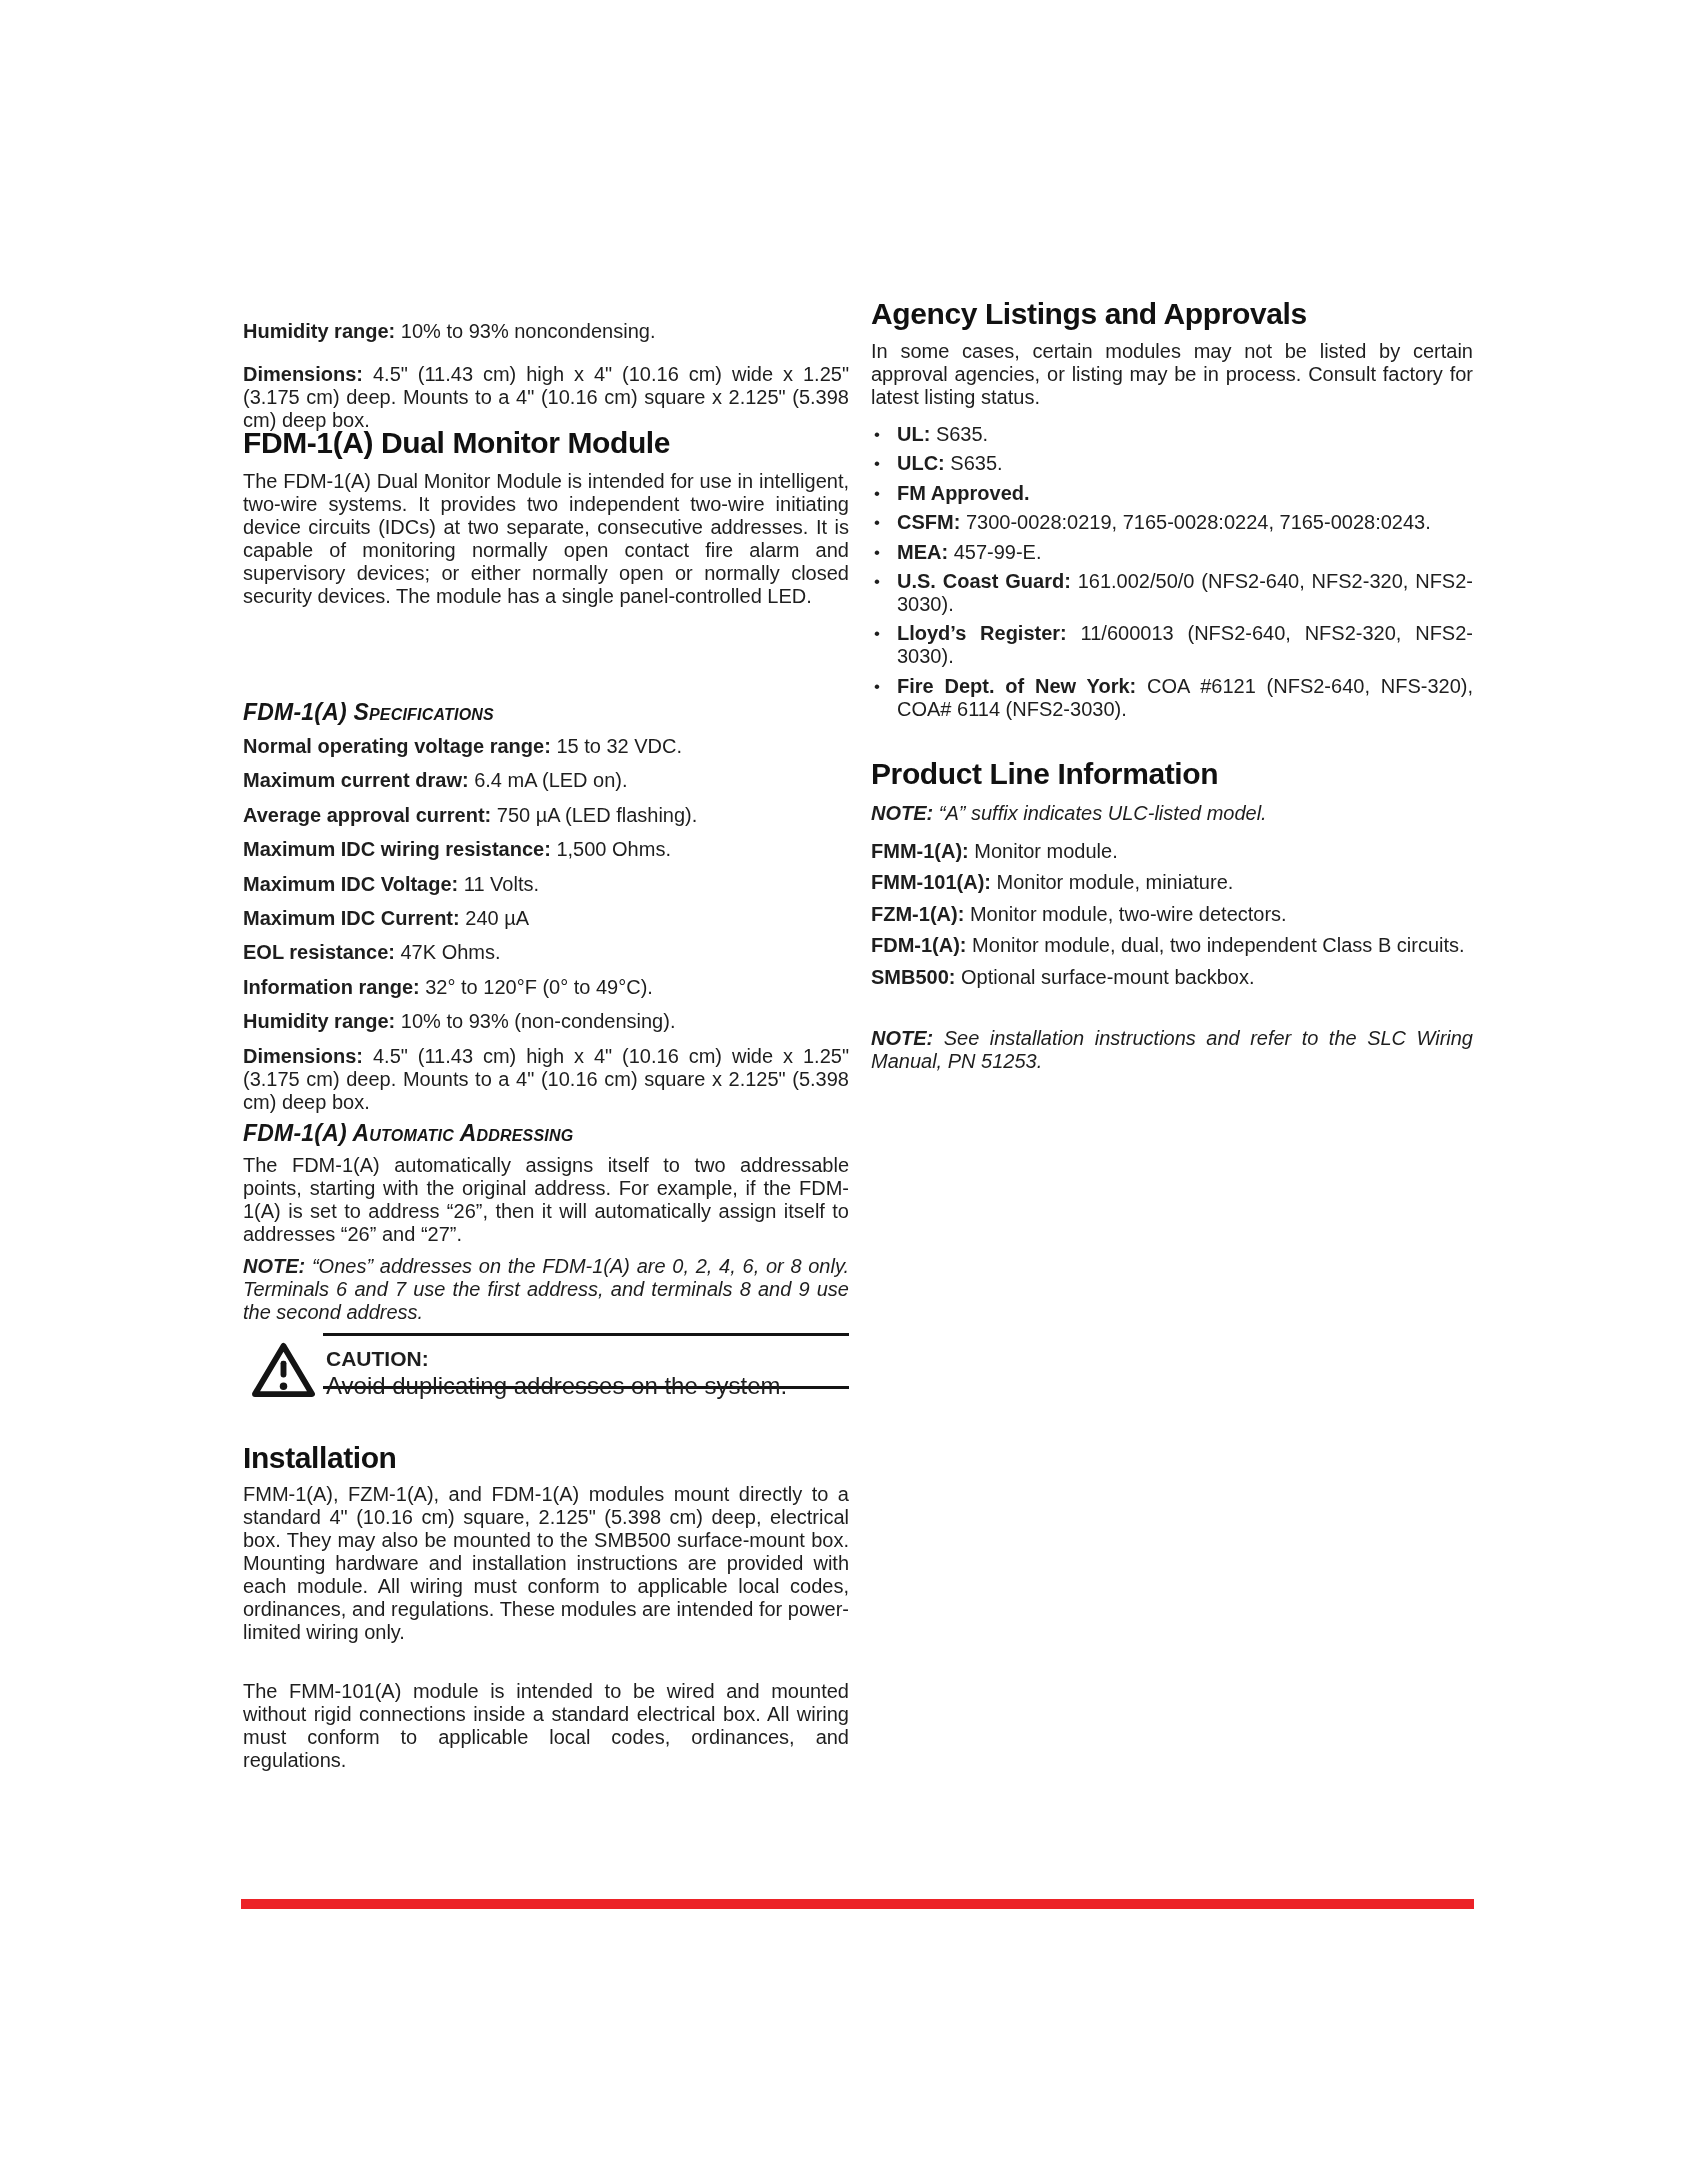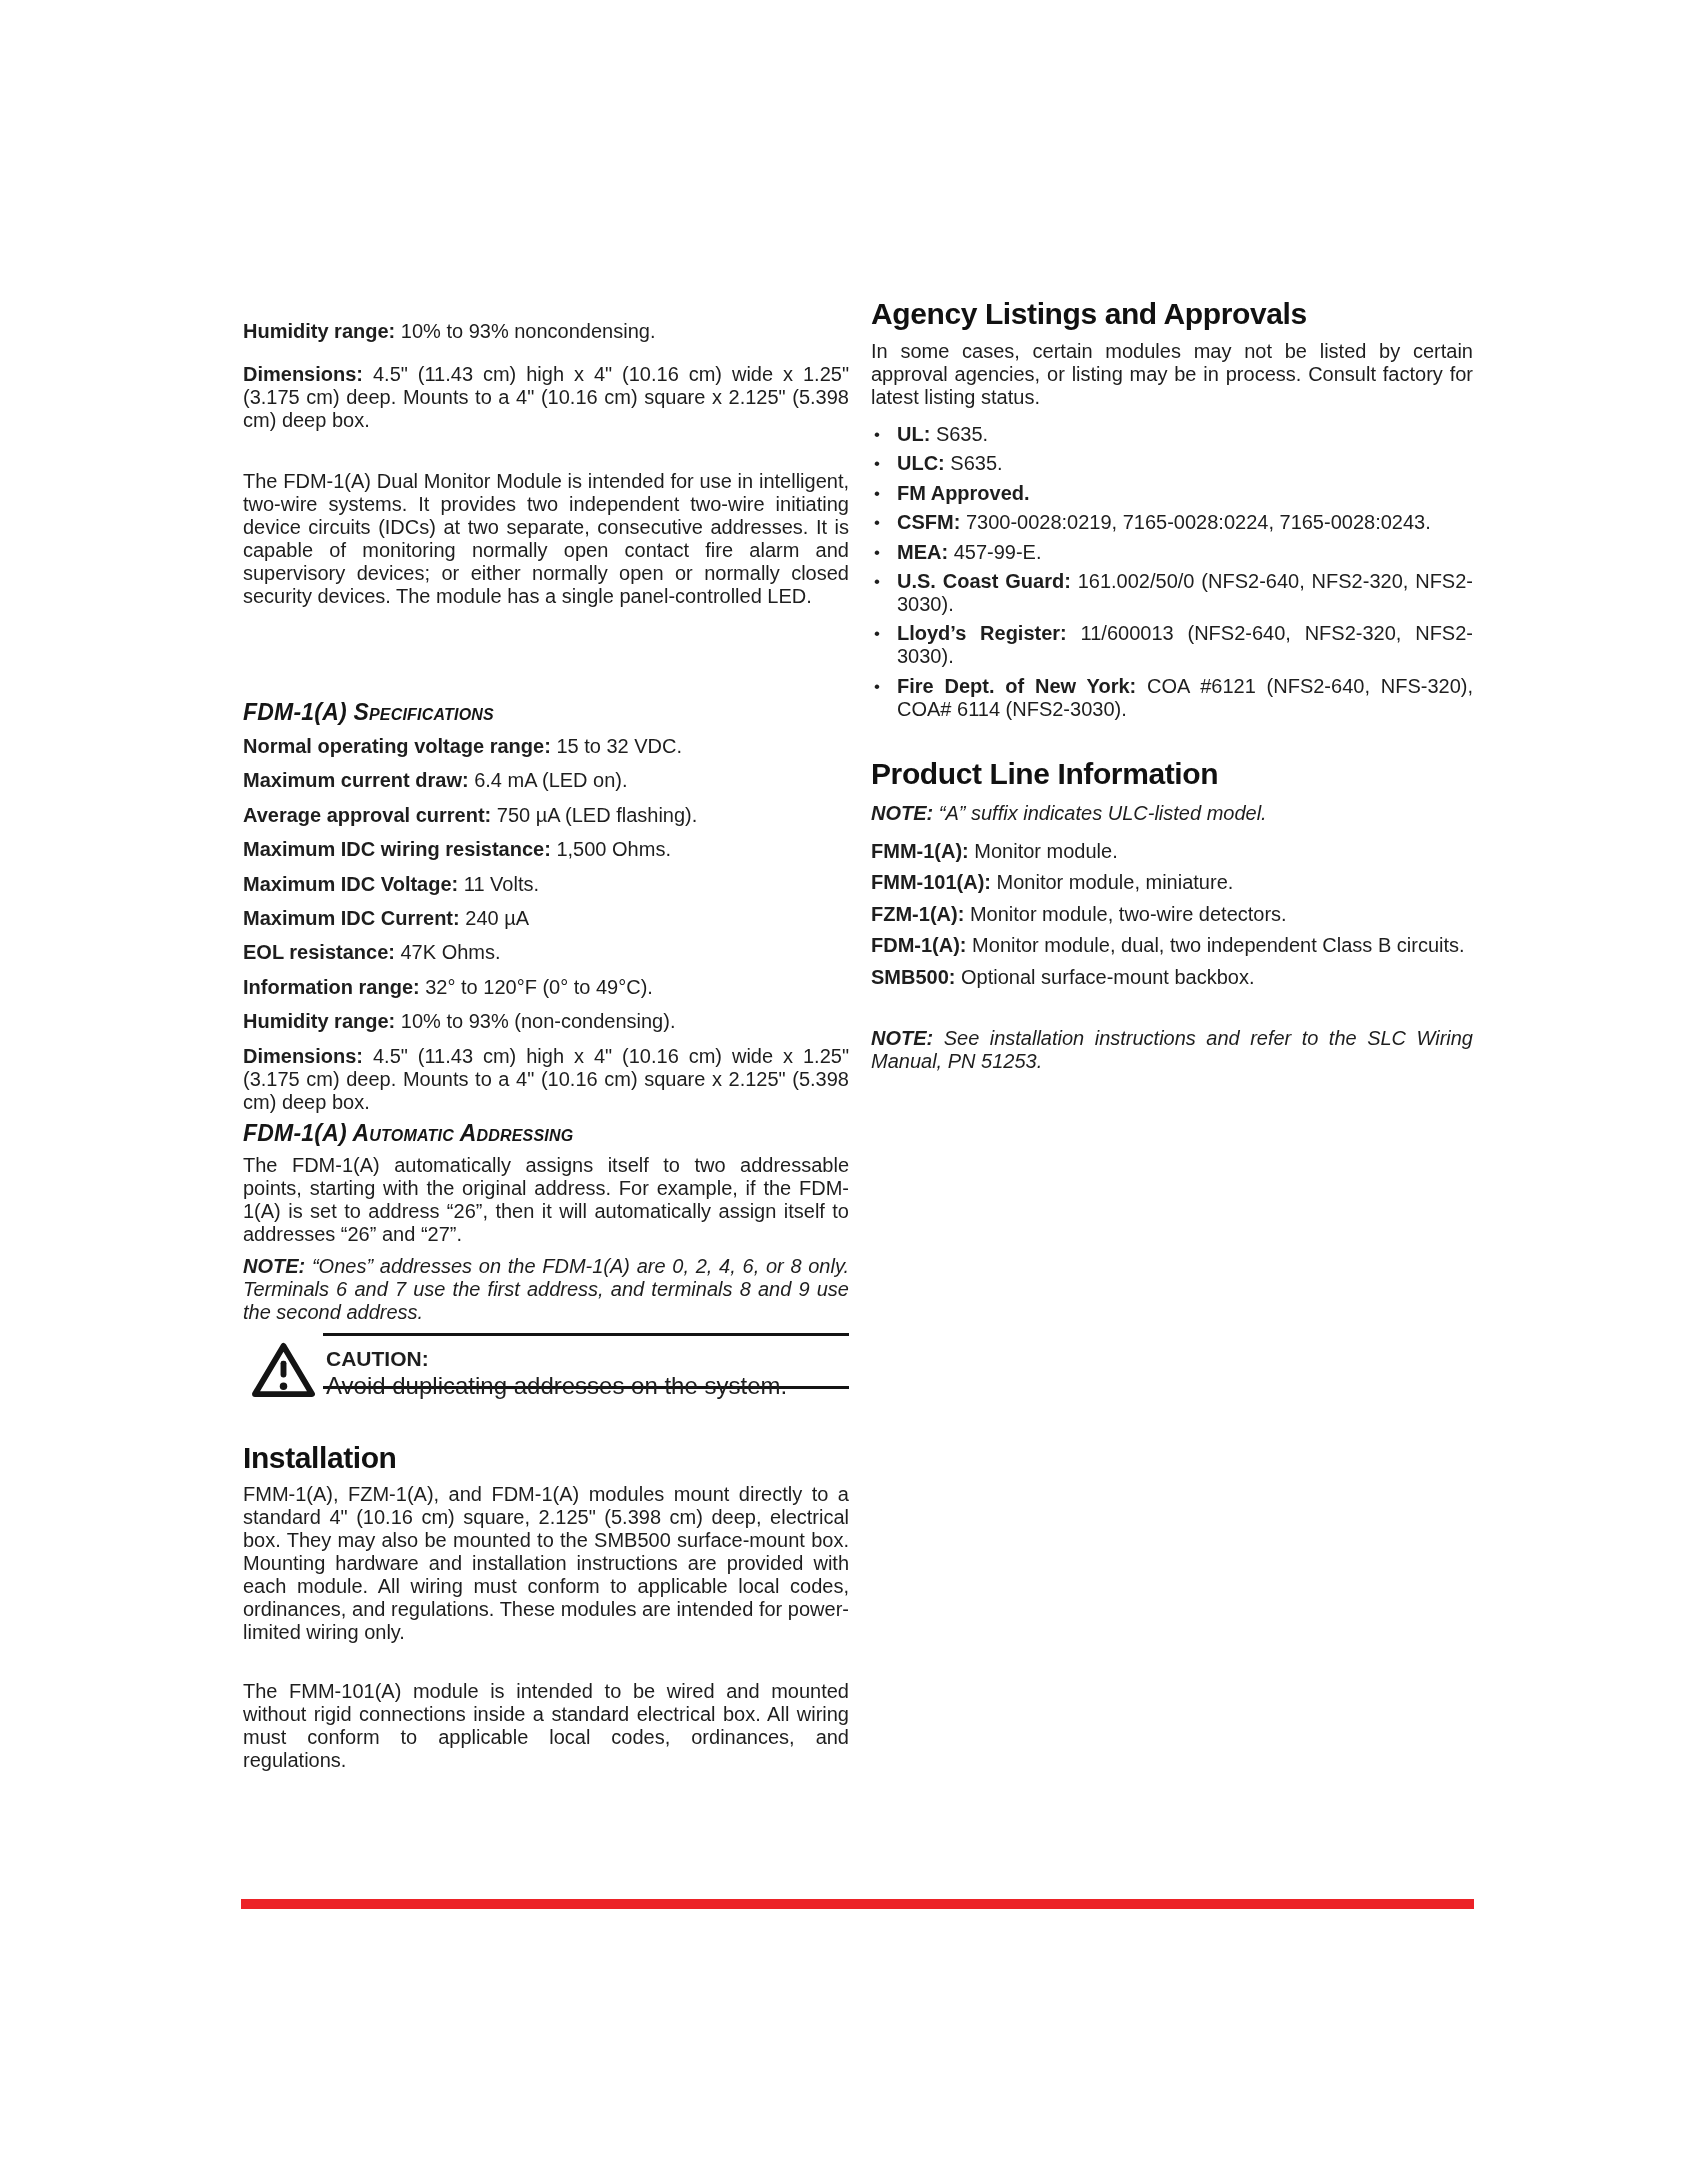--- a/index.html
+++ b/index.html
@@ -38,20 +38,21 @@
 
 <div class="page">
 
   <section class="col col-left">
 
     <div class="blk" style="top:300px">
       <p class="body"><span class="b">Humidity range:</span> <span>10% to 93% noncondensing.</span></p>
       <p class="body just" style="margin:14px 0 0 0"><span class="b">Dimensions:</span> <span>4.5" (11.43 cm) high x 4" (10.16 cm) wide x 1.25" (3.175 cm) deep. Mounts to a 4" (10.16 cm) square x 2.125" (5.398 cm) deep box.</span></p>
     </div>
 
+    <h1 class="h1 blk" style="top:426px">FDM-1(A) Dual Monitor Module</h1>
 
     <p class="body just blk" style="top:470px">The FDM-1(A) Dual Monitor Module is intended for use in intelligent, two-wire systems. It provides two independent two-wire initiating device circuits (IDCs) at two separate, consecutive addresses. It is capable of monitoring normally open contact fire alarm and supervisory devices; or either normally open or normally closed security devices. The module has a single panel-controlled LED.</p>
 
 
     <h2 class="h2 blk" style="top:699px">FDM-1(A) Specifications</h2>
 
     <div class="blk body speclist" style="top:735px">
       <p><span class="b">Normal operating voltage range:</span> <span>15 to 32 VDC.</span></p>
       <p><span class="b">Maximum current draw:</span> <span>6.4 mA (LED on).</span></p>
       <p><span class="b">Average approval current:</span> <span>750 µA (LED flashing).</span></p>

